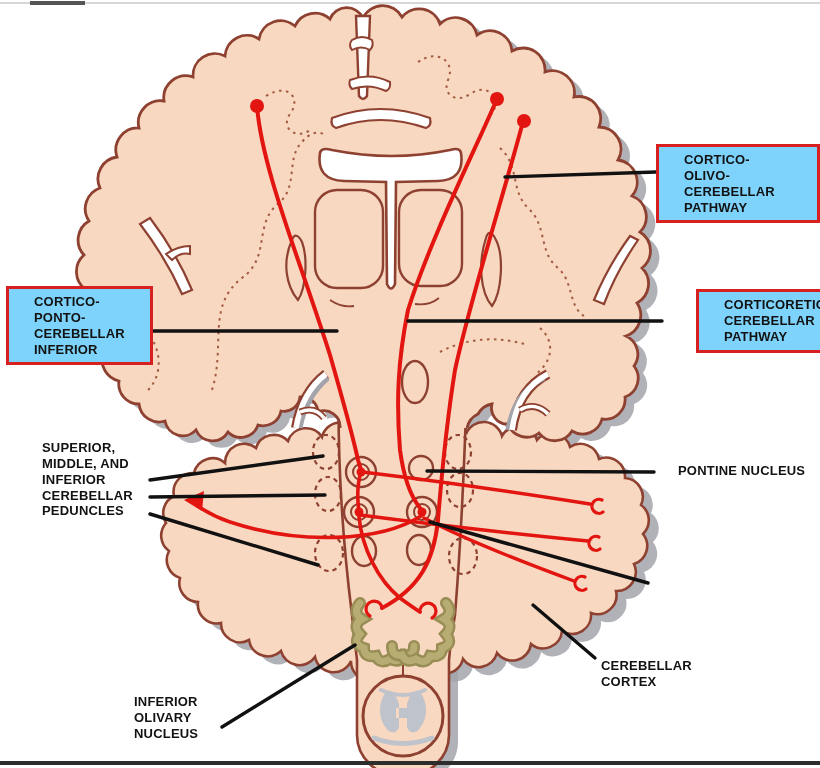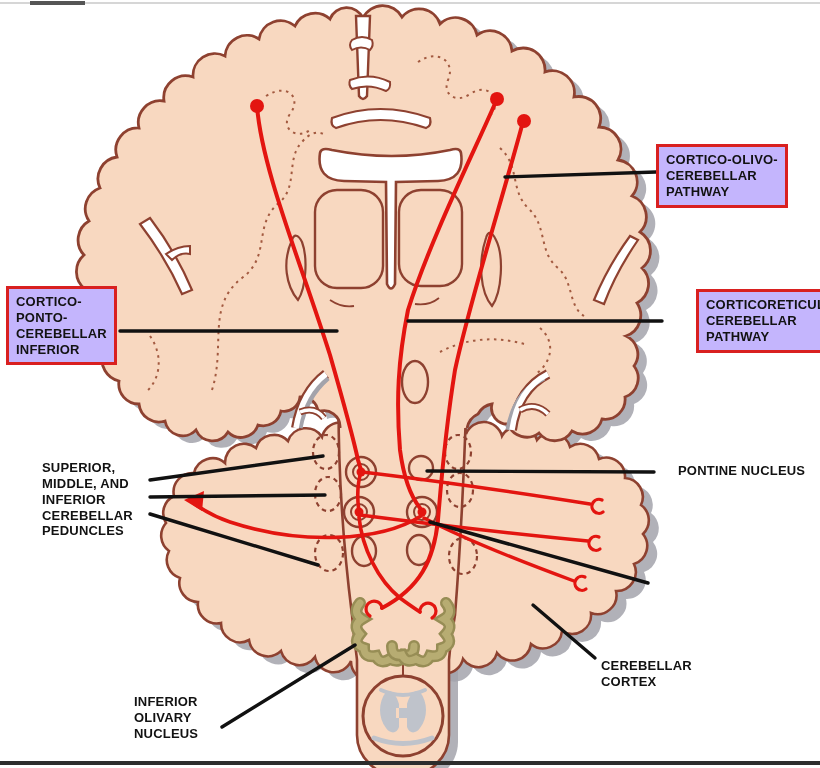--- a/index.html
+++ b/index.html
@@ -19,25 +19,25 @@
   .ol-fill{stroke:var(--brain-outline);fill:var(--brain-fill);}
   .white-fill{fill:#ffffff;stroke:var(--brain-outline);}
   .shadow{fill:var(--shadow-gray);opacity:.85;}
   .red{stroke:var(--pathway-red);fill:none;stroke-linecap:round;}
   .leader{stroke:var(--leader-black);stroke-width:3.4;stroke-linecap:round;}
   .dashed{stroke:var(--dashed-brown);stroke-width:2;fill:none;stroke-dasharray:2.5 4.5;}
   .dash-oval{stroke:var(--brain-outline);stroke-width:2.2;fill:none;stroke-dasharray:4.5 4;}
 
   .lbl{position:absolute;font-weight:700;font-size:13px;line-height:1.22;color:var(--label-text);
        white-space:pre-line;letter-spacing:.2px;}
-  .boxed{border:3px solid var(--label-border);background:#c4b5fd;padding:5px 7px;}
+  .boxed{border:3px solid var(--label-border);background:#7dd3fc;padding:5px 25px;}
   #lbl-olivo{left:656px;top:144px;}
   #lbl-ponto{left:6px;top:286px;}
   #lbl-reticulo{left:696px;top:289px;}
-  #lbl-peduncles{left:42px;top:460px;}
+  #lbl-peduncles{left:42px;top:440px;}
   #lbl-pontine{left:678px;top:463px;}
   #lbl-reticular{left:656px;top:566px;}
   #lbl-cereb-cortex{left:601px;top:658px;}
   #lbl-inf-olive{left:134px;top:694px;}
 
   .frame-top{position:absolute;left:0;top:2px;width:820px;height:2px;background:#d6d6d6;}
   .frame-top-dark{position:absolute;left:30px;top:1px;width:55px;height:4px;background:#555;}
   .frame-bottom{position:absolute;left:0;top:761px;width:820px;height:4px;background:#2d2d2d;}
 </style>
 </head>

